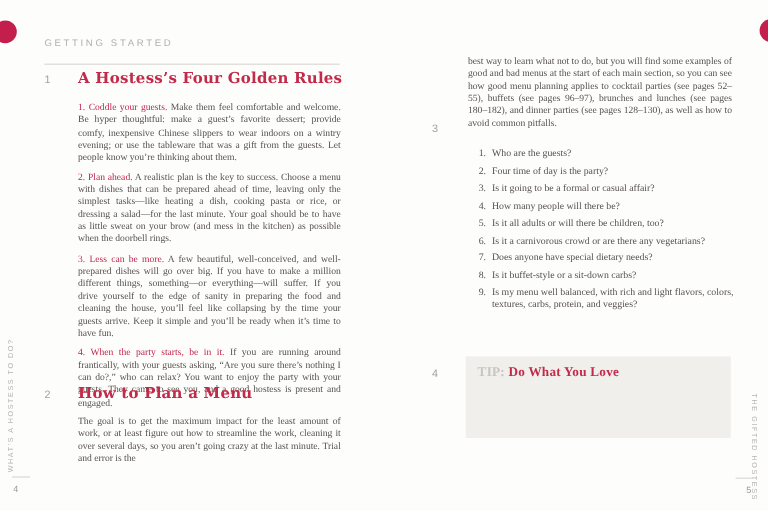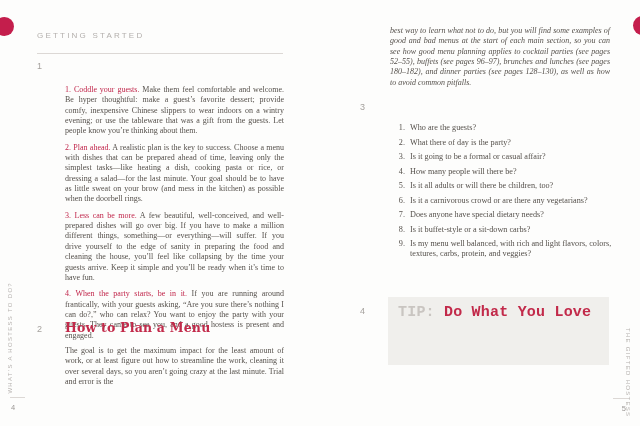--- a/index.html
+++ b/index.html
@@ -21,30 +21,30 @@
   .sec-num { position:absolute; font-family:"Liberation Sans", sans-serif; font-size:9px; color:#a5a19d; }
   .sec-title { position:absolute; font-family:"DejaVu Serif", serif; font-weight:bold;
     font-size:12.5px; color:#c22a4a; letter-spacing:0.2px; white-space:nowrap; }
 
   .body-text { font-size:8px; line-height:10.35px; color:#55504b; text-align:justify; }
   .rules { position:absolute; left:65px; top:85px; width:219px; }
   .rule-item { margin-bottom:6px; }
   .rule-lead { color:#c0254a; font-weight:normal; }
 
   .sec2-para { position:absolute; left:65px; top:346px; width:219px; }
-  .cont-para { position:absolute; left:70px; top:26px; width:220px;font-style:italic; }
+  .cont-para { position:absolute; left:70px; top:46px; width:220px; }
 
   .questions { position:absolute; left:70px; top:123px; width:230px; }
   .q-row { display:grid; grid-template-columns:15px 1fr; column-gap:5px; margin-bottom:4.6px; }
   .q-num { text-align:right; font-size:8.2px; line-height:9.9px; color:#55504b; }
   .q-text { font-size:8.2px; line-height:9.9px; color:#55504b; }
 
   .tip-box { position:absolute; left:68px; top:297px; width:221px; height:68px;
     background:#f0efec; padding:7px 12px 0 10px; }
-  .tip-heading { font-family:Liberation Mono, monospace; font-weight:bold; font-size:15px; letter-spacing:0.2px; }
+  .tip-heading { font-family:Liberation Serif, serif; font-weight:bold; font-size:11px; letter-spacing:0.2px; }
   .tip-label { color:#c9c5c1; }
   .tip-title { color:#c22a4a; }
   .tip-body { margin-top:5px; font-size:8px; line-height:10.3px; color:#55504b; text-align:justify; }
 
   .vert-text { position:absolute; font-family:"Liberation Sans", sans-serif; font-size:6px;
     letter-spacing:1.3px; color:#b7b3b0; writing-mode:vertical-rl; white-space:nowrap; }
   .vert-left { left:7px; bottom:32px; transform:rotate(180deg); }
   .vert-right { right:9px; top:328px; }
 
   .foot-rule { position:absolute; border-top:1px solid #dcd8d5; width:15px; }
@@ -59,20 +59,21 @@
 
 <div class="spread">
 
   <div class="page page-left">
     <div class="corner-circle circle-left"></div>
 
     <div class="running-head">GETTING STARTED</div>
     <div class="head-rule"></div>
 
     <div class="sec-num" style="left:37px; top:61px;">1</div>
+    <div class="sec-title" style="left:65px; top:57px;">A Hostess’s Four Golden Rules</div>
 
     <div class="rules">
       <p class="body-text rule-item"><span class="rule-lead">1. Coddle your guests.</span><span> Make them feel comfortable and welcome. Be hyper thoughtful: make a guest’s favorite dessert; provide comfy, inexpensive Chinese slippers to wear indoors on a wintry evening; or use the tableware that was a gift from the guests. Let people know you’re thinking about them.</span></p>
       <p class="body-text rule-item"><span class="rule-lead">2. Plan ahead.</span><span> A realistic plan is the key to success. Choose a menu with dishes that can be prepared ahead of time, leaving only the simplest tasks—like heating a dish, cooking pasta or rice, or dressing a salad—for the last minute. Your goal should be to have as little sweat on your brow (and mess in the kitchen) as possible when the doorbell rings.</span></p>
       <p class="body-text rule-item"><span class="rule-lead">3. Less can be more.</span><span> A few beautiful, well-conceived, and well-prepared dishes will go over big. If you have to make a million different things, something—or everything—will suffer. If you drive yourself to the edge of sanity in preparing the food and cleaning the house, you’ll feel like collapsing by the time your guests arrive. Keep it simple and you’ll be ready when it’s time to have fun.</span></p>
       <p class="body-text rule-item"><span class="rule-lead">4. When the party starts, be in it.</span><span> If you are running around frantically, with your guests asking, “Are you sure there’s nothing I can do?,” who can relax? You want to enjoy the party with your guests. They came to see you, and a good hostess is present and engaged.</span></p>
     </div>
 
     <div class="sec-num" style="left:37px; top:324px;">2</div>
     <div class="sec-title" style="left:65px; top:320px;">How to Plan a Menu</div>
@@ -90,21 +91,21 @@
 
     <div class="sec-num" style="left:40px; top:102px;">3</div>
 
     <div class="questions">
       <div class="q-row">
           <span class="q-num">1.</span>
           <span class="q-text">Who are the guests?</span>
         </div>
       <div class="q-row">
           <span class="q-num">2.</span>
-          <span class="q-text">What there of day is the party?</span>
+          <span class="q-text">Four time of day is the party?</span>
         </div>
       <div class="q-row">
           <span class="q-num">3.</span>
           <span class="q-text">Is it going to be a formal or casual affair?</span>
         </div>
       <div class="q-row">
           <span class="q-num">4.</span>
           <span class="q-text">How many people will there be?</span>
         </div>
       <div class="q-row">

